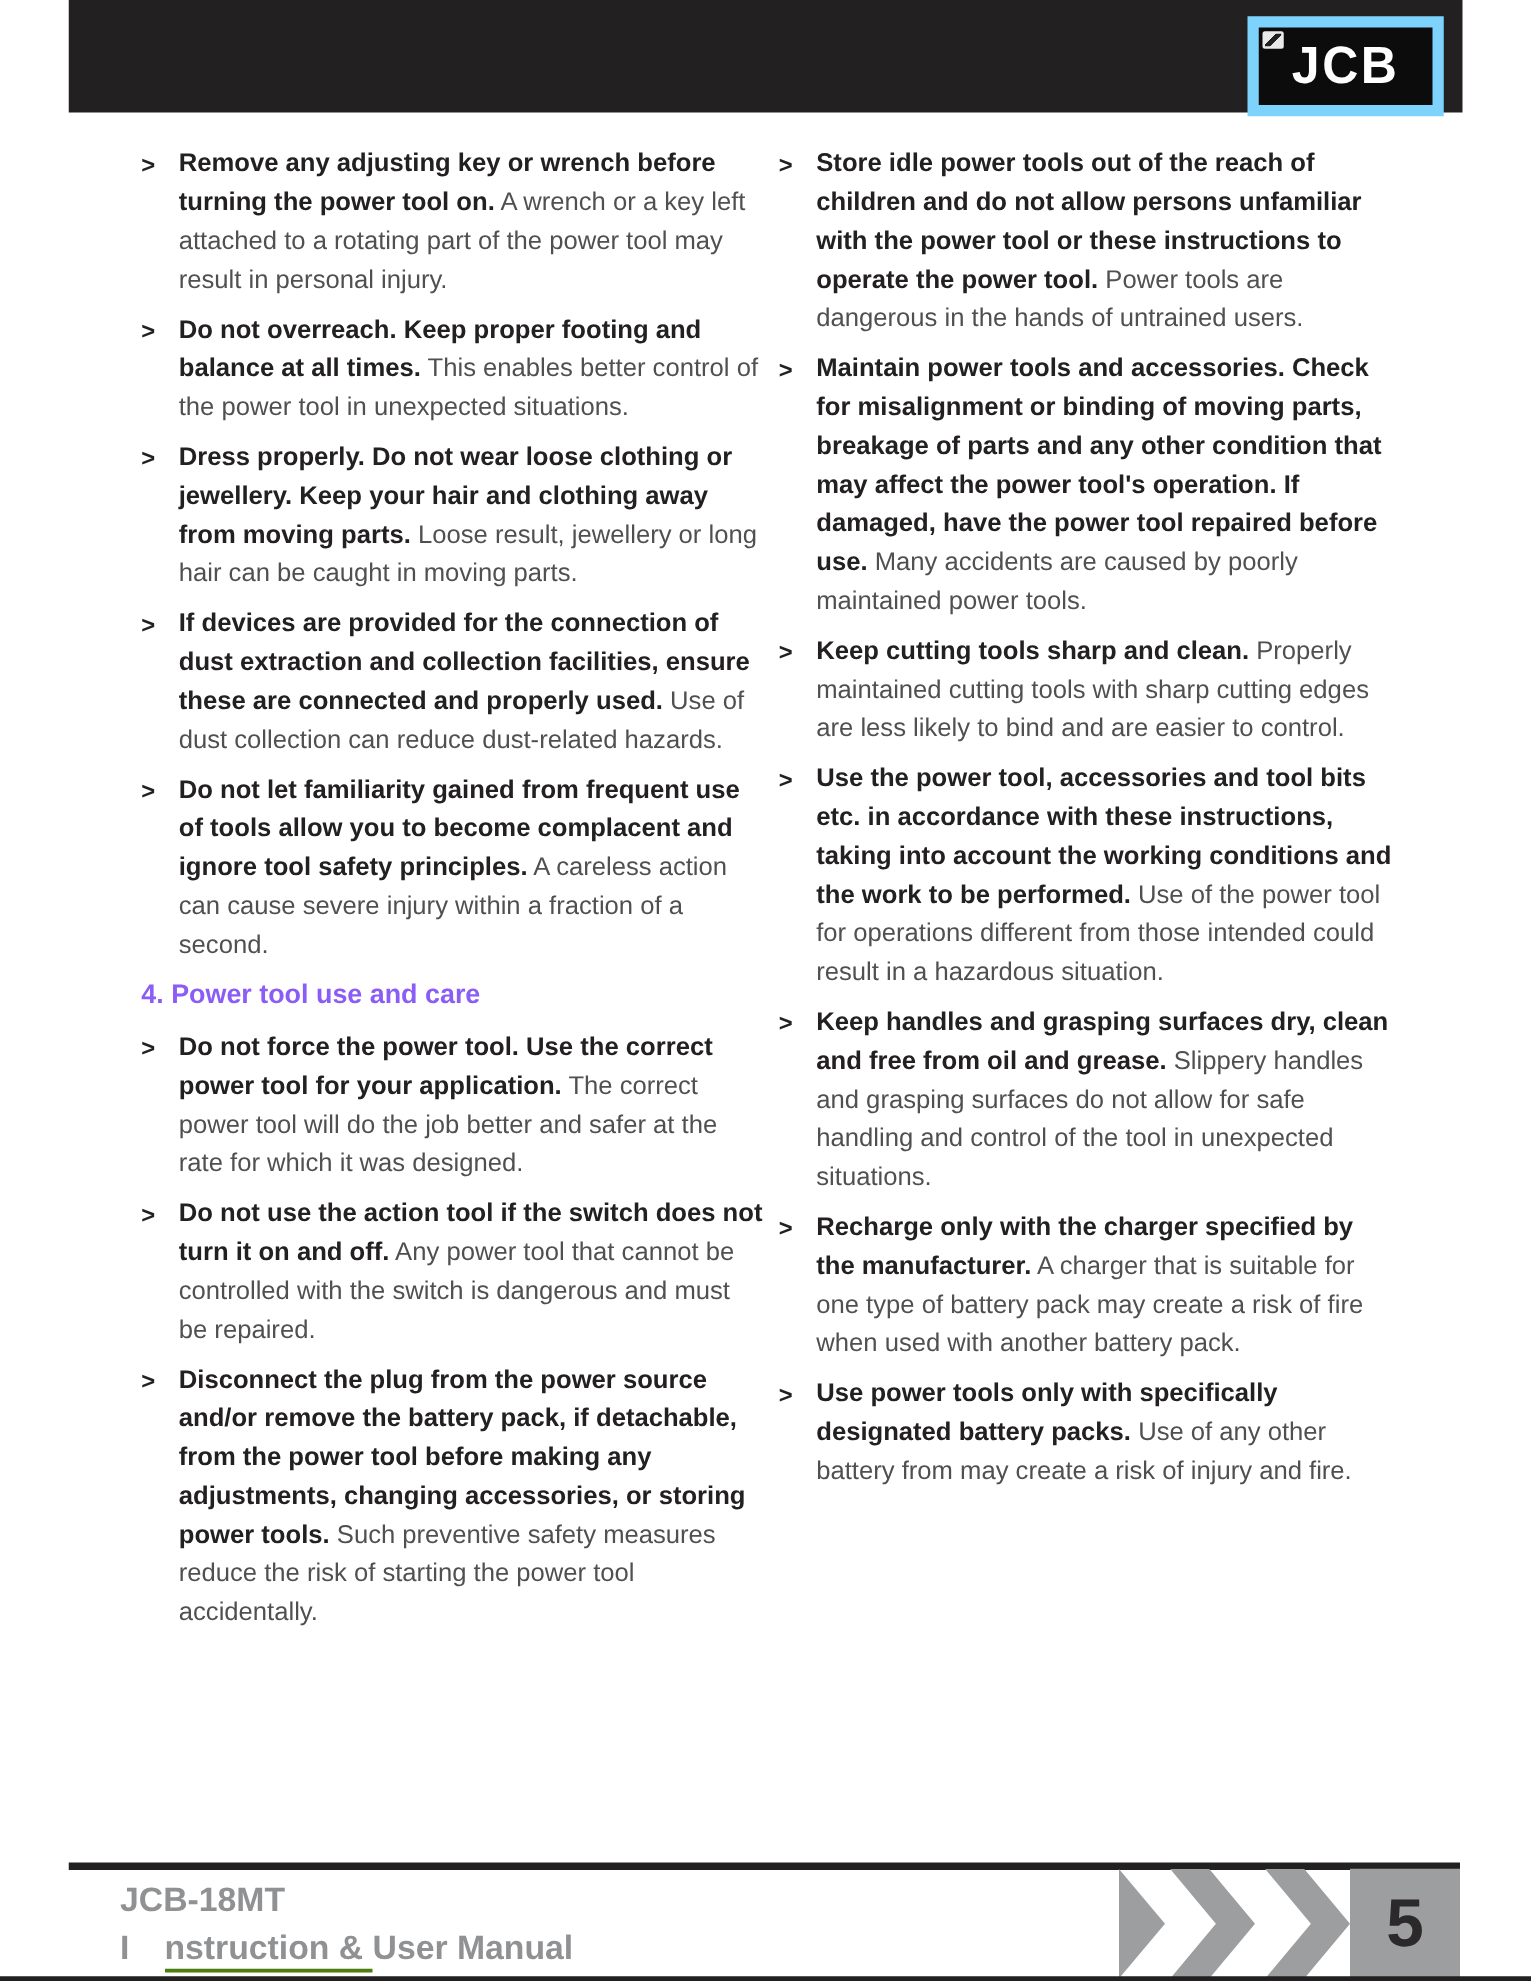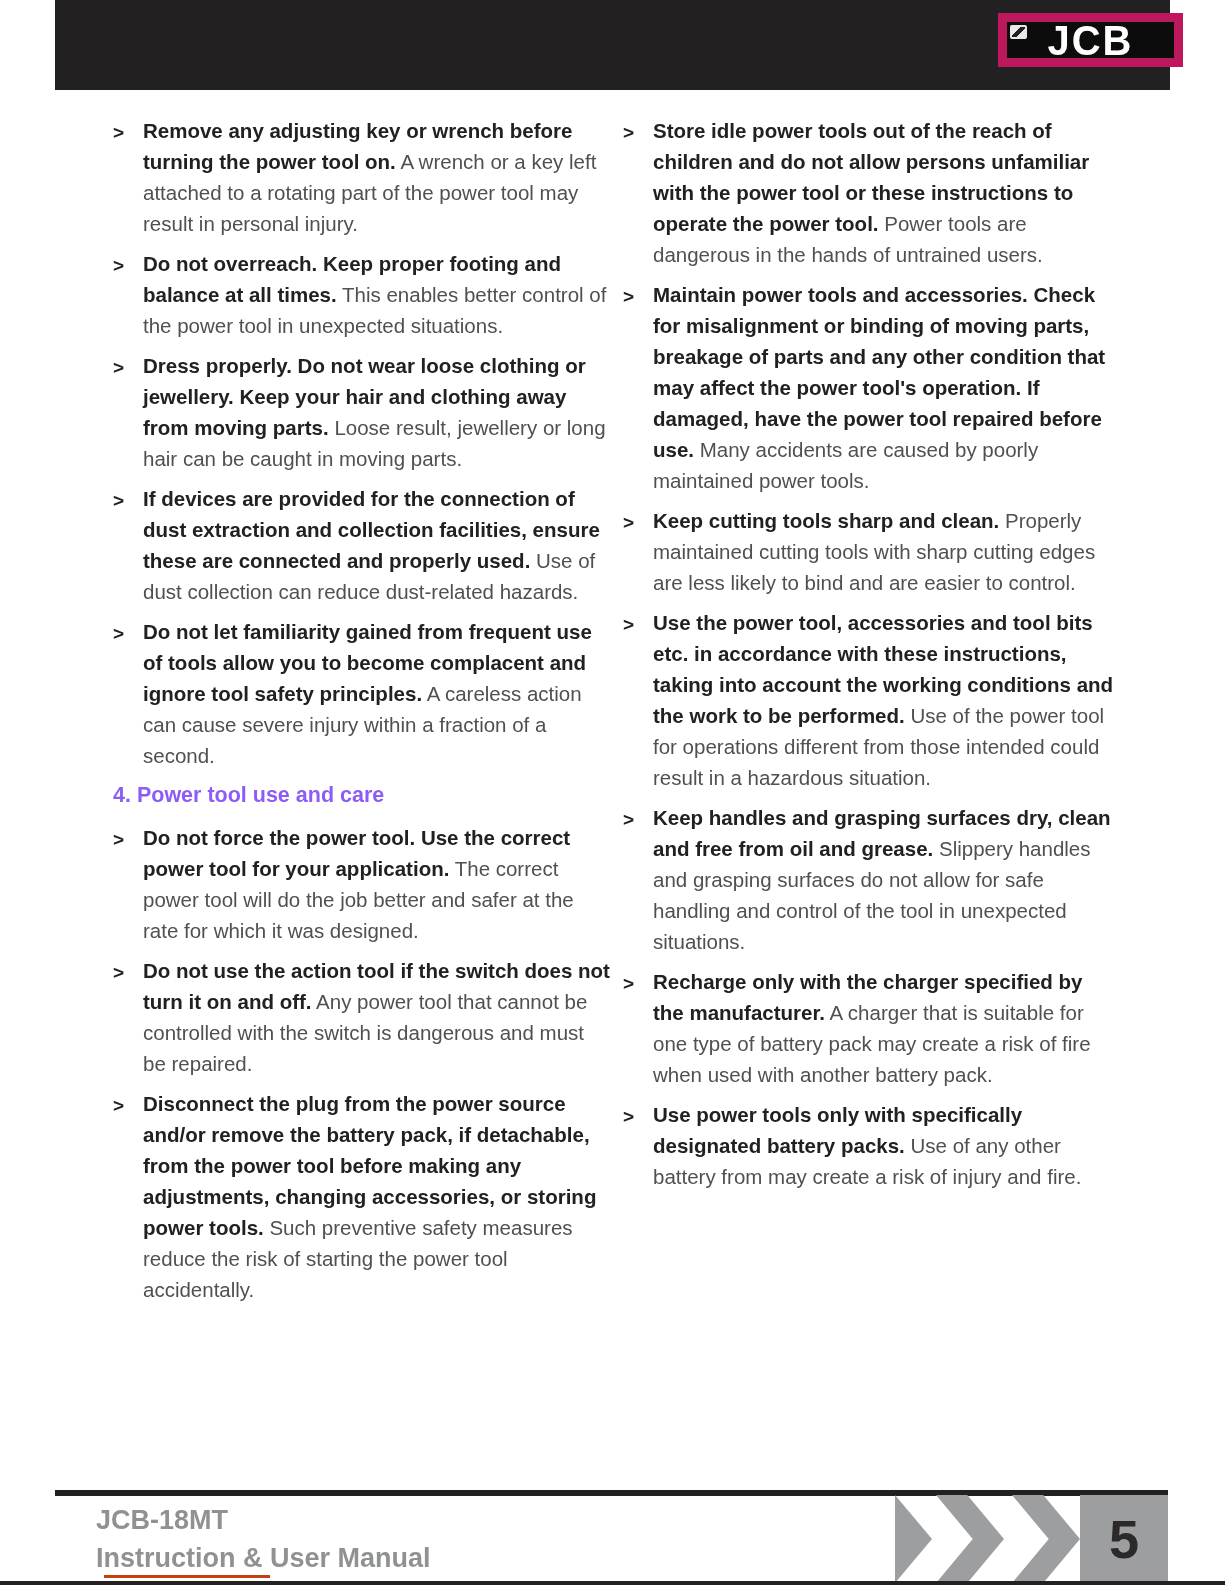--- a/index.html
+++ b/index.html
@@ -1,21 +1,21 @@
 <!DOCTYPE html>
 <html><head>
 <meta charset="utf-8">
 <style>
   html,body{margin:0;padding:0;background:#ffffff;}
   .page{position:relative;width:1225px;height:1585px;background:#ffffff;overflow:hidden;
         font-family:"Liberation Sans", sans-serif;}
 
   
   .topbar{position:absolute;left:55px;top:0;width:1115px;height:90px;background:#232021;}
-  .logo{position:absolute;left:943px;top:13px;width:157px;height:54px;background:#be185d;padding-left:28px;}
+  .logo{position:absolute;left:943px;top:13px;width:157px;height:80px;background:#7dd3fc;}
   .logo-inner{position:absolute;left:9px;top:9px;right:9px;bottom:9px;background:#0d0c0c;
               display:flex;align-items:center;justify-content:center;}
   .logo-text{color:#ffffff;font-weight:700;font-size:40px;line-height:1;letter-spacing:2px;
              transform:scaleY(1.05);}
   .emblem{position:absolute;left:3px;top:3px;width:17px;height:14px;background:#e9e9e9;border-radius:2px;}
   .emblem::after{content:"";position:absolute;left:2px;top:2px;right:2px;bottom:2px;
        background:linear-gradient(135deg,transparent 38%,#232021 38%,#232021 62%,transparent 62%);}
 
   
   .col{position:absolute;top:115px;}
@@ -24,21 +24,21 @@
   .item{display:flex;margin:0 0 9px 0;}
   .marker{flex:0 0 30px;font-weight:700;color:#232021;font-size:19px;line-height:31px;padding-top:2px;}
   .txt{margin:0;font-size:20.5px;line-height:31px;color:#504f51;}
   .txt b{color:#232021;font-weight:700;}
   .sec{margin:7px 0 12px 0;font-size:21.5px;line-height:30px;font-weight:700;color:#8b5cf6;}
 
   
   .footrule{position:absolute;left:55px;top:1490px;width:1113px;height:6px;background:#232021;}
   .model{position:absolute;left:96px;top:1505px;font-size:27px;font-weight:700;color:#8f9193;text-align:center;}
   .manual{position:absolute;left:96px;top:1543px;font-size:27px;font-weight:700;color:#8f9193;}
-  .manual .u{border-bottom:3px solid #c2410c;padding-bottom:2px;}
+  .manual .u{border-bottom:3px solid #4d7c0f;padding-bottom:2px;margin-left:28px;}
   .chev{position:absolute;top:1495px;height:88px;background:#9c9ea0;}
   .chev-tri{left:895px;width:37px;clip-path:polygon(0 0,100% 50%,0 100%);}
   .chev-band{width:68px;clip-path:polygon(0 0,46% 0,100% 50%,46% 100%,0 100%,54% 50%);}
   .chev-1{left:936px;}
   .chev-2{left:1012px;}
   .pagebox{position:absolute;left:1080px;top:1495px;width:88px;height:88px;background:#9c9ea0;
            display:flex;align-items:center;justify-content:center;}
   .pagebox span{font-size:54px;font-weight:700;color:#2b292a;}
   .bottomline{position:absolute;left:0;top:1581px;width:1225px;height:4px;background:#232021;}
 </style>

